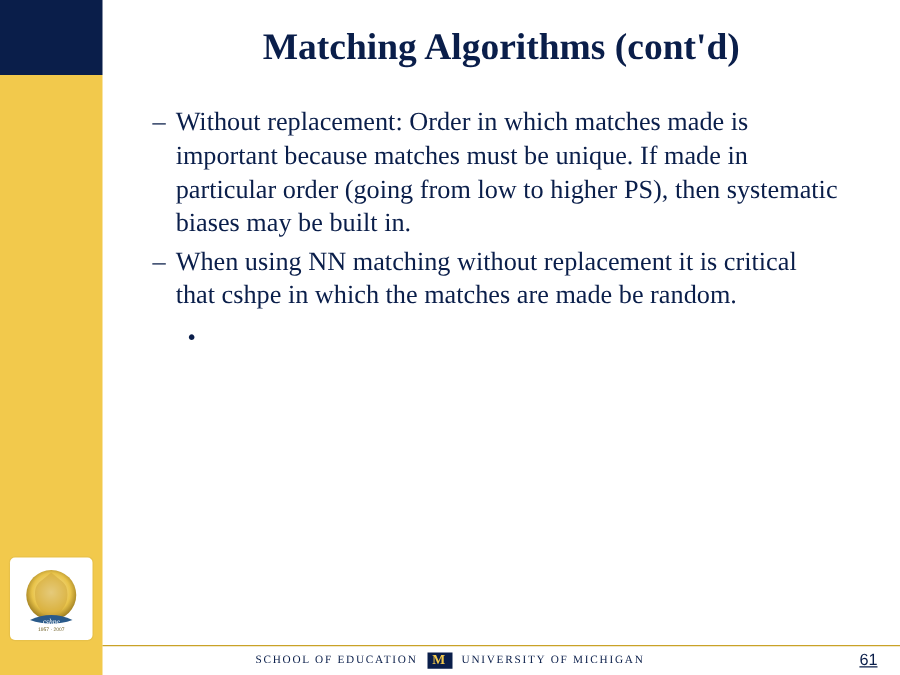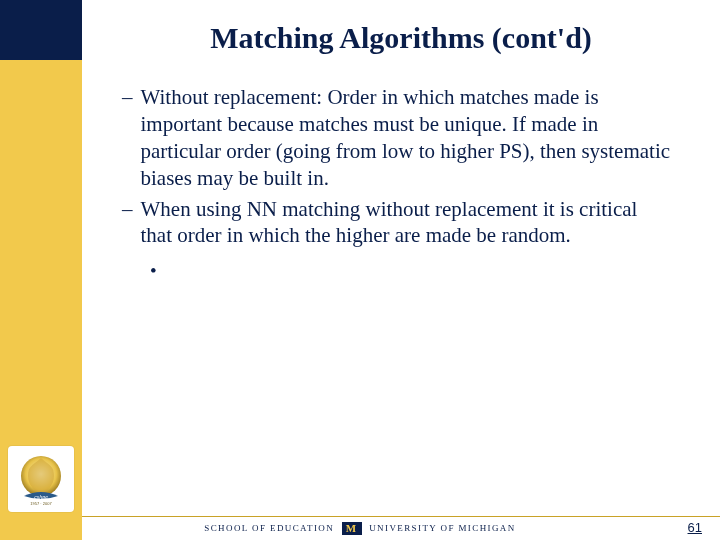--- a/index.html
+++ b/index.html
@@ -158,21 +158,21 @@
 <div class="content">
   <h1 class="title">Matching Algorithms (cont'd)</h1>
 
   <div class="body-text">
     <div class="bullet-l1">
       <div class="dash">–</div>
       <div class="txt">Without replacement: Order in which matches made is important because matches must be unique. If made in particular order (going from low to higher PS), then systematic biases may be built in.</div>
     </div>
     <div class="bullet-l1">
       <div class="dash">–</div>
-      <div class="txt">When using NN matching without replacement it is critical that order in which the higher are made be random.</div>
+      <div class="txt">When using NN matching without replacement it is critical that cshpe in which the matches are made be random.</div>
     </div>
     <div class="bullet-l2">
       <div class="dot">•</div>
     </div>
   </div>
 </div>
 
 <div class="footer">
   <div class="footer-line"></div>
   <div class="footer-brand">

